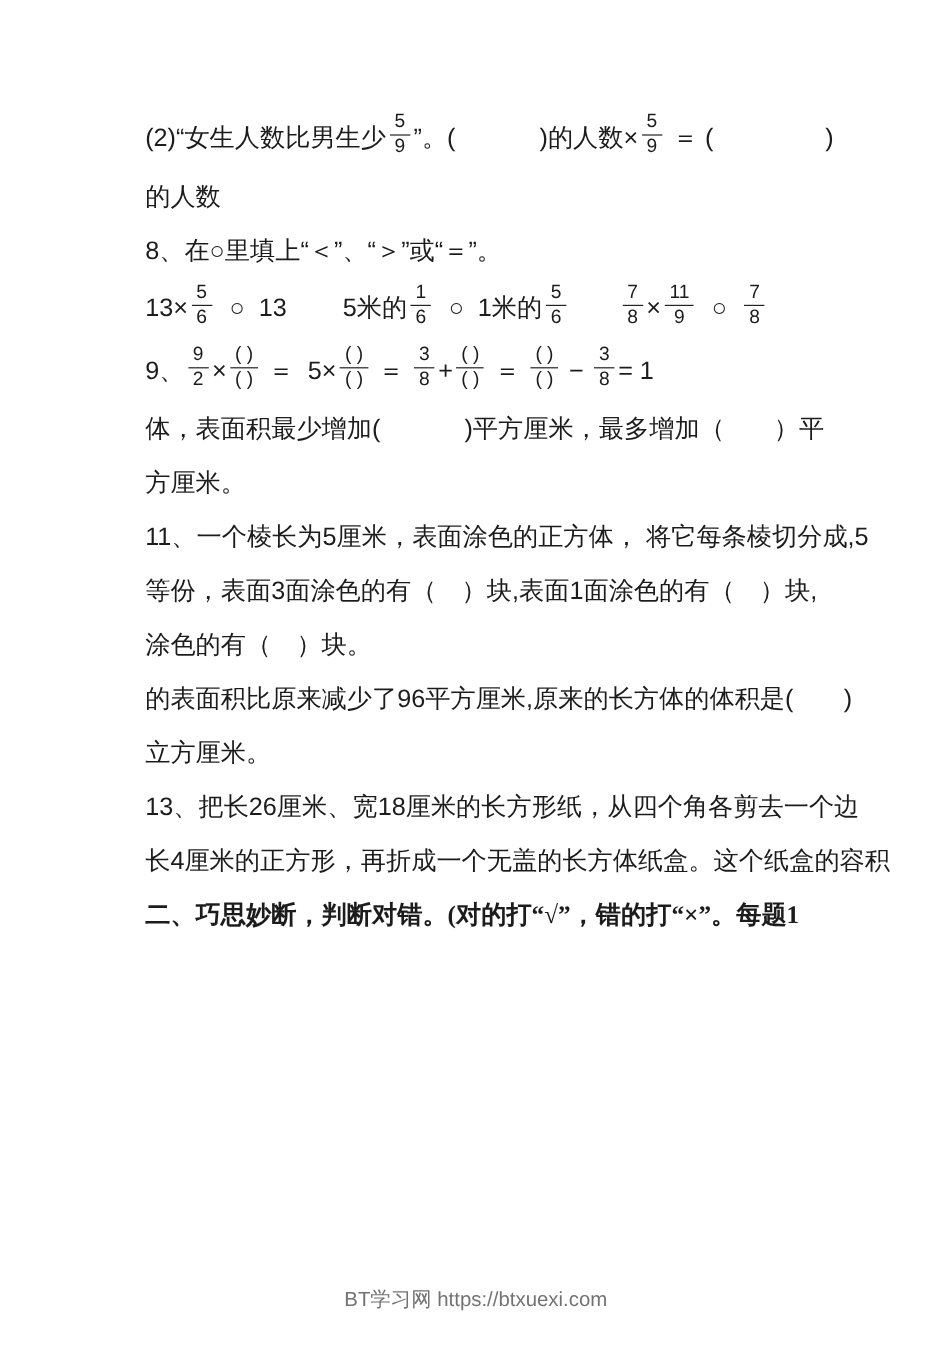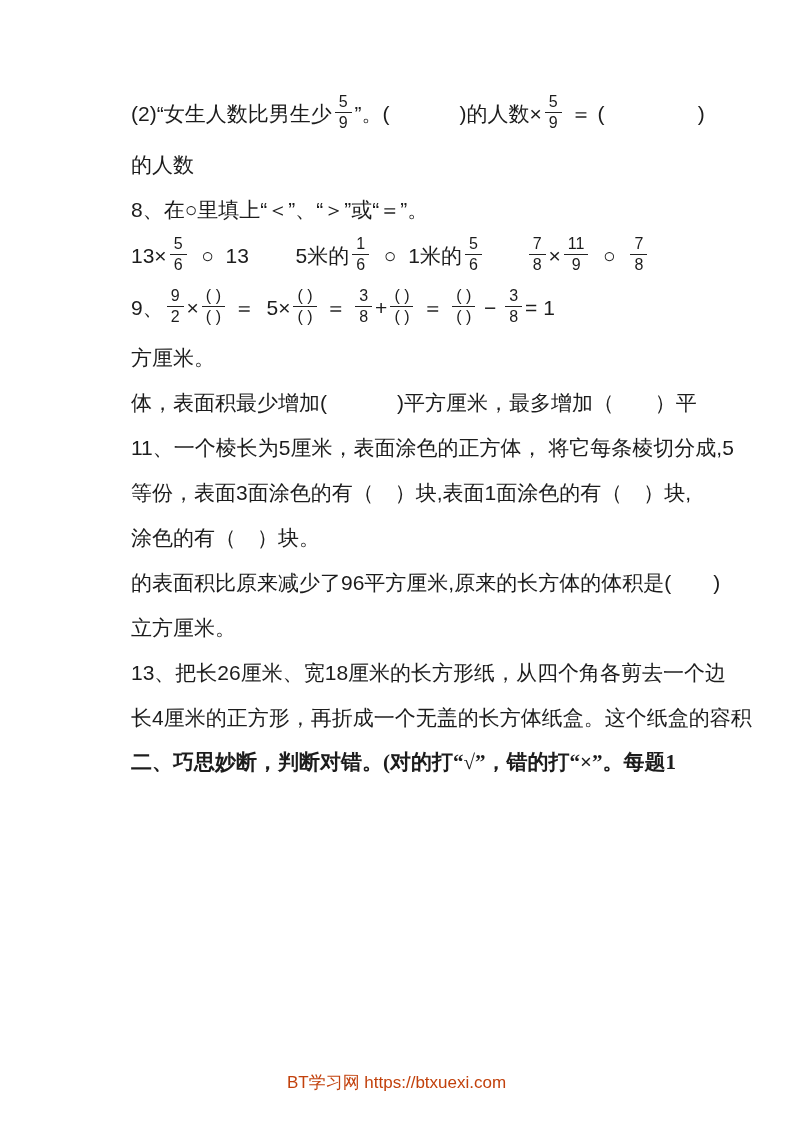--- a/index.html
+++ b/index.html
@@ -15,21 +15,21 @@
   #content {
     position: absolute;
     top: 96px;
     left: 118px;
     width: 640px;
   }
   .line {
     white-space: pre-wrap;
     font-size: 21px;
     line-height: 33px;
-    margin: 0 0 12px 13px;
+    margin: 0 0 12px 3px;
   }
   .line.bold { font-weight: bold; font-family: Liberation Serif, serif; }
   .frac {
     display: inline-block;
     vertical-align: middle;
     text-align: center;
     margin: 0 3px;
     font-size: 16px;
     line-height: 1.15;
     position: relative;
@@ -43,35 +43,35 @@
   .frac .den {
     display: block;
     padding: 1px 4px 0 4px;
   }
   #footer {
     position: absolute;
     bottom: 28px;
     left: 0;
     width: 100%;
     text-align: center;
-    color: #c2410c;
+    color: #737373;
     font-size: 17px;
   }
 </style>
 </head>
 <body>
 
 <div id="content">
     <div class="line"><span>(2)“女生人数比男生少</span><span class="frac"><span class="num">5</span><span class="den">9</span></span><span>”。(            )的人数×</span><span class="frac"><span class="num">5</span><span class="den">9</span></span><span> ＝ (                )</span></div>
     <div class="line"><span>的人数</span></div>
     <div class="line"><span>8、在○里填上“＜”、“＞”或“＝”。</span></div>
     <div class="line"><span>13×</span><span class="frac"><span class="num">5</span><span class="den">6</span></span><span>  ○  13        5米的</span><span class="frac"><span class="num">1</span><span class="den">6</span></span><span>  ○  1米的</span><span class="frac"><span class="num">5</span><span class="den">6</span></span><span>       </span><span class="frac"><span class="num">7</span><span class="den">8</span></span><span>×</span><span class="frac"><span class="num">11</span><span class="den">9</span></span><span>  ○  </span><span class="frac"><span class="num">7</span><span class="den">8</span></span></div>
     <div class="line"><span>9、</span><span class="frac"><span class="num">9</span><span class="den">2</span></span><span>×</span><span class="frac"><span class="num">( )</span><span class="den">( )</span></span><span> ＝  5×</span><span class="frac"><span class="num">( )</span><span class="den">( )</span></span><span> ＝ </span><span class="frac"><span class="num">3</span><span class="den">8</span></span><span>+</span><span class="frac"><span class="num">( )</span><span class="den">( )</span></span><span> ＝ </span><span class="frac"><span class="num">( )</span><span class="den">( )</span></span><span> − </span><span class="frac"><span class="num">3</span><span class="den">8</span></span><span>= 1</span></div>
+    <div class="line"><span>体，表面积最少增加(            )平方厘米，最多增加（       ）平</span></div>
     <div class="line"><span>方厘米。</span></div>
-    <div class="line"><span>体，表面积最少增加(            )平方厘米，最多增加（       ）平</span></div>
     <div class="line"><span>11、一个棱长为5厘米，表面涂色的正方体， 将它每条棱切分成,5</span></div>
     <div class="line"><span>等份，表面3面涂色的有（　）块,表面1面涂色的有（　）块,</span></div>
     <div class="line"><span>涂色的有（　）块。</span></div>
     <div class="line"><span>的表面积比原来减少了96平方厘米,原来的长方体的体积是(　　)</span></div>
     <div class="line"><span>立方厘米。</span></div>
     <div class="line"><span>13、把长26厘米、宽18厘米的长方形纸，从四个角各剪去一个边</span></div>
     <div class="line"><span>长4厘米的正方形，再折成一个无盖的长方体纸盒。这个纸盒的容积</span></div>
     <div class="line bold"><span>二、巧思妙断，判断对错。(对的打“√”，错的打“×”。每题1</span></div>
   </div>
 

